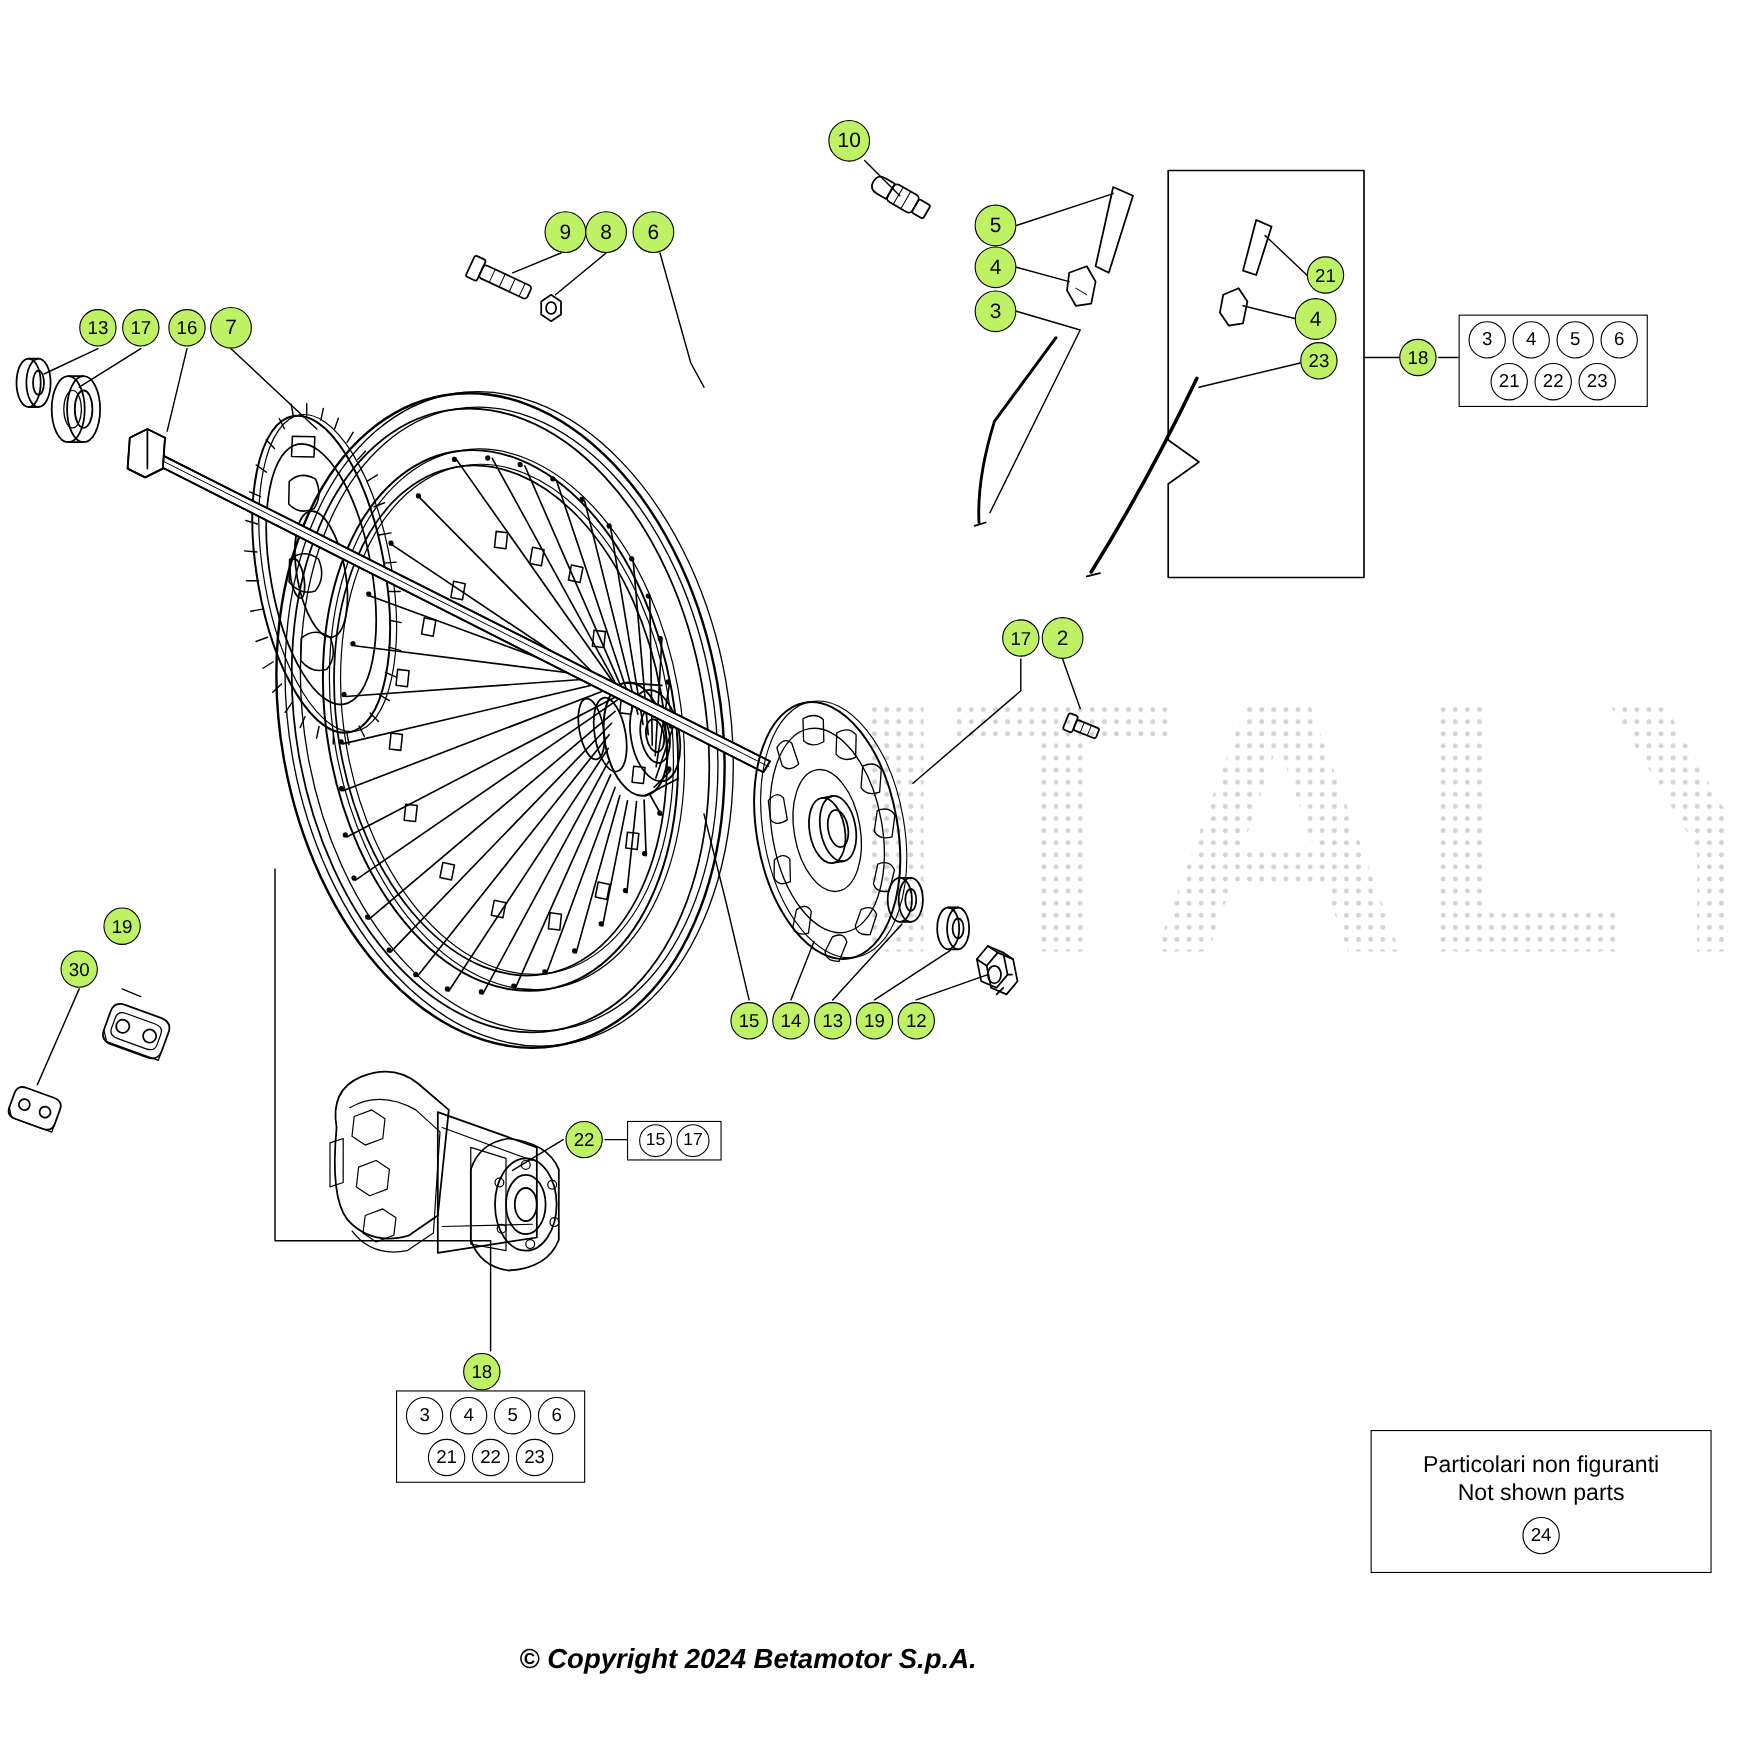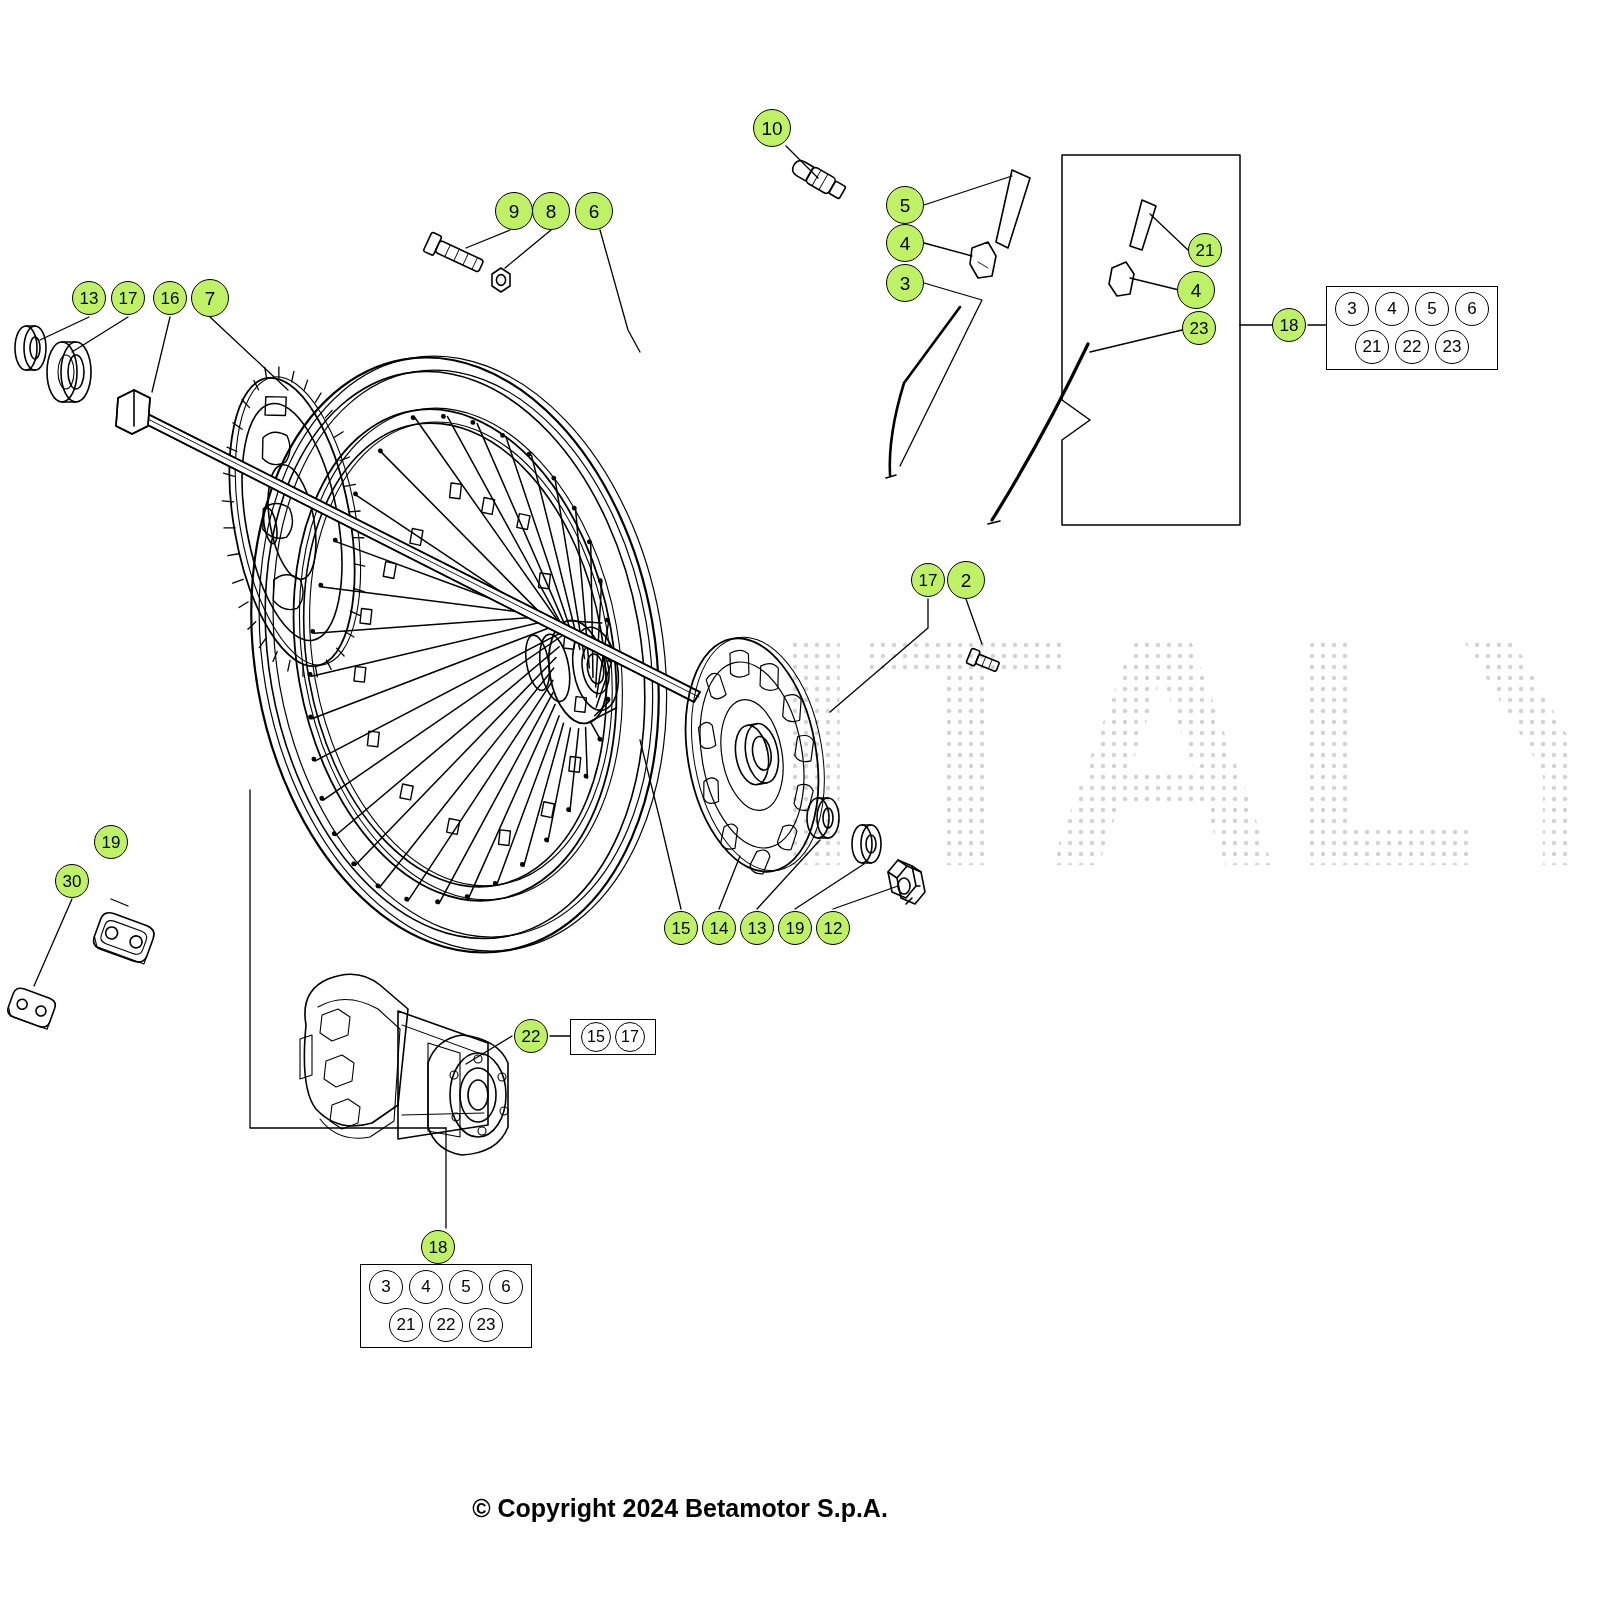--- a/index.html
+++ b/index.html
@@ -119,20 +119,21 @@
     box-sizing: border-box;
   }
   #copyright {
     position: absolute;
     left: 0;
     top: 1494px;
     width: 1360px;
     text-align: center;
     font-size: 25px;
     font-weight: bold;
+    font-style: italic;
   }
   .wm {
     position: absolute;
     font-family: "Liberation Sans", sans-serif;
     font-weight: bold;
     color: #000;
     opacity: 0.18;
     letter-spacing: 2px;
     user-select: none;
   }
@@ -586,16 +587,21 @@
       <span class="cal">5</span>
       <span class="cal">6</span>
     </div>
     <div class="boxrow">
       <span class="cal">21</span>
       <span class="cal">22</span>
       <span class="cal">23</span>
     </div>
   </div>
 
+  <div class="notshown" style="left:1246px; top:1300px; width:310px; height:130px;">
+    <div class="l1">Particolari non figuranti</div>
+    <div class="l2">Not shown parts</div>
+    <div class="cal">24</div>
+  </div>
 
   <div id="copyright">© Copyright 2024 Betamotor S.p.A.</div>
 
 </div>
 
 </body></html>

